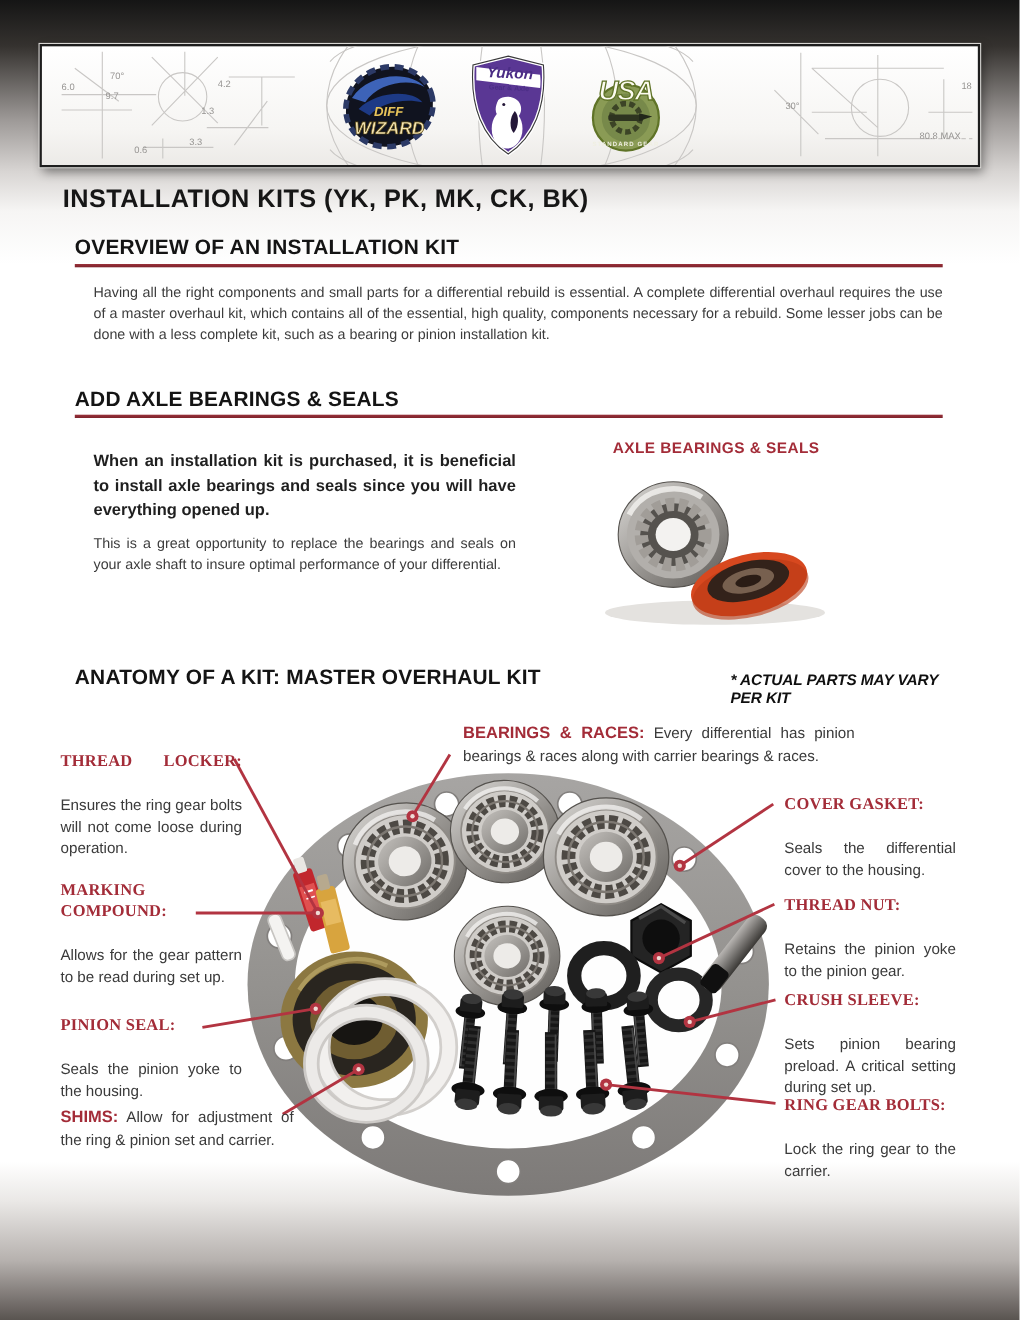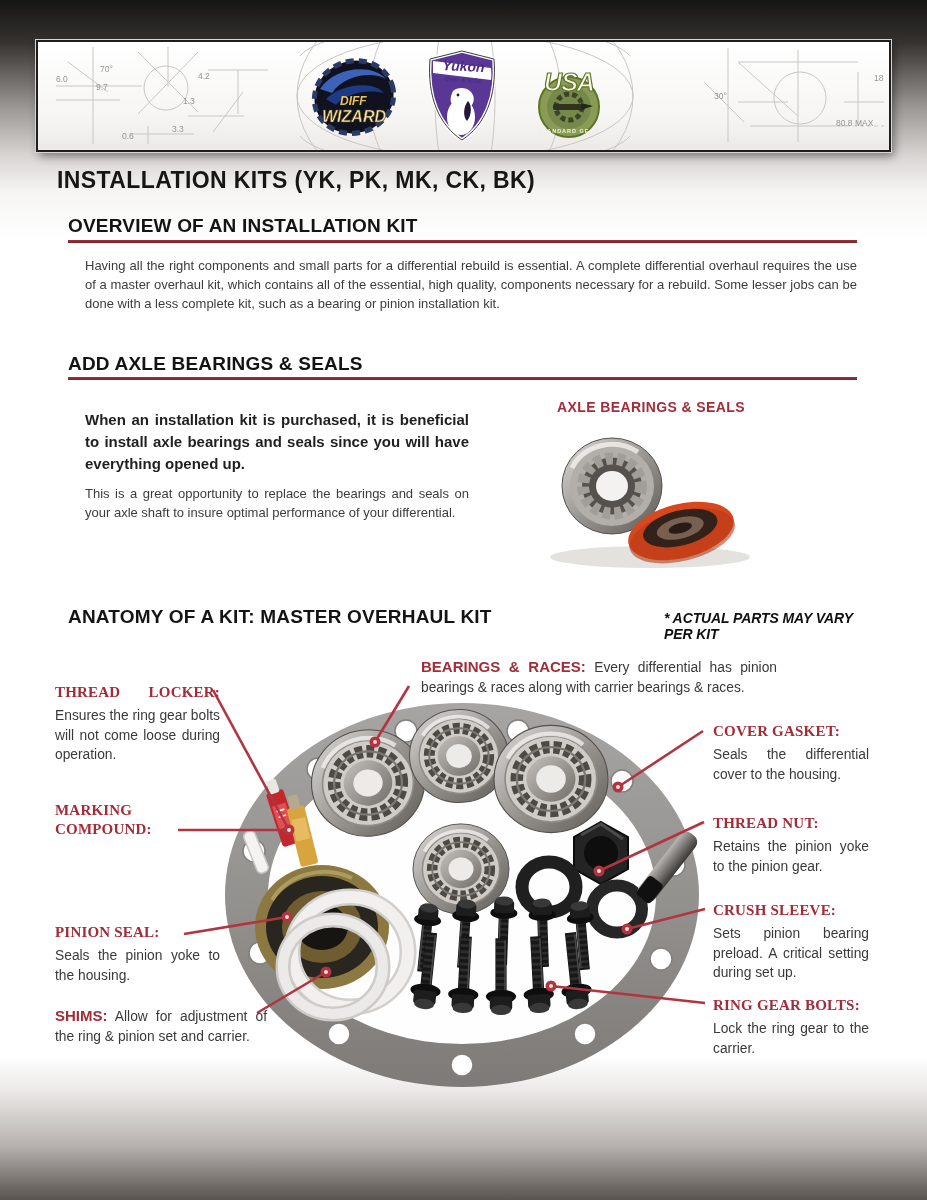--- a/index.html
+++ b/index.html
@@ -47,21 +47,21 @@
     color: #a32c38; font-weight: 700; font-size: 14px; letter-spacing: .4px; z-index: 2;
   }
   .anatomy-note {
     position: absolute; left: 664px; top: 610px; width: 195px;
     font-style: italic; font-weight: 700; font-size: 14px; color: #0f0f0f;
     letter-spacing: -0.1px; z-index: 2;
   }
   
   .co { position: absolute; z-index: 3; }
   .co .lbl { color: #a32c38; font-weight: 700; font-size: 15px; line-height: 1.28; letter-spacing: .2px; font-family: Liberation Serif, serif; }
-  .co .txt { color: #3a3a3a; font-size: 13.8px; line-height: 1.4; text-align: justify; margin-top: 4px; }
+  .co .txt { color: #3a3a3a; font-size: 13.8px; line-height: 1.4; text-align: justify; margin-top: 20px; }
   .co.left  { width: 165px; }
   .co.right { width: 156px; }
   .jlast { text-align: justify; text-align-last: justify; }
   .lbl-narrow { width: 118px; }
   .co-inline { font-size: 13.8px; line-height: 1.45; color: #3a3a3a; text-align: justify; }
   .co-inline .lbl-in { color: #a32c38; font-weight: 700; font-size: 15px; }
   
   .fig { position: absolute; left: 0; top: 0; width: 927px; height: 1200px; z-index: 1; pointer-events: none; }
 </style>
 </head>
@@ -342,20 +342,21 @@
     <span>Every differential has pinion bearings &amp; races along with carrier bearings &amp; races.</span>
   </div>
 
   <div class="co left" style="left:55px; top:683px;">
     <div class="lbl jlast">THREAD LOCKER:</div>
     <div class="txt">Ensures the ring gear bolts will not come loose during operation.</div>
   </div>
 
   <div class="co left" style="left:55px; top:801px;">
     <div class="lbl lbl-narrow">MARKING COMPOUND:</div>
+    <div class="txt">Allows for the gear pattern to be read during set up.</div>
   </div>
 
   <div class="co left" style="left:55px; top:923px;">
     <div class="lbl">PINION SEAL:</div>
     <div class="txt">Seals the pinion yoke to the housing.</div>
   </div>
 
   <div class="co co-inline" style="left:55px; top:1005px; width:212px;">
     <span class="lbl-in">SHIMS:</span>
     <span>Allow for adjustment of the ring &amp; pinion set and carrier.</span>

